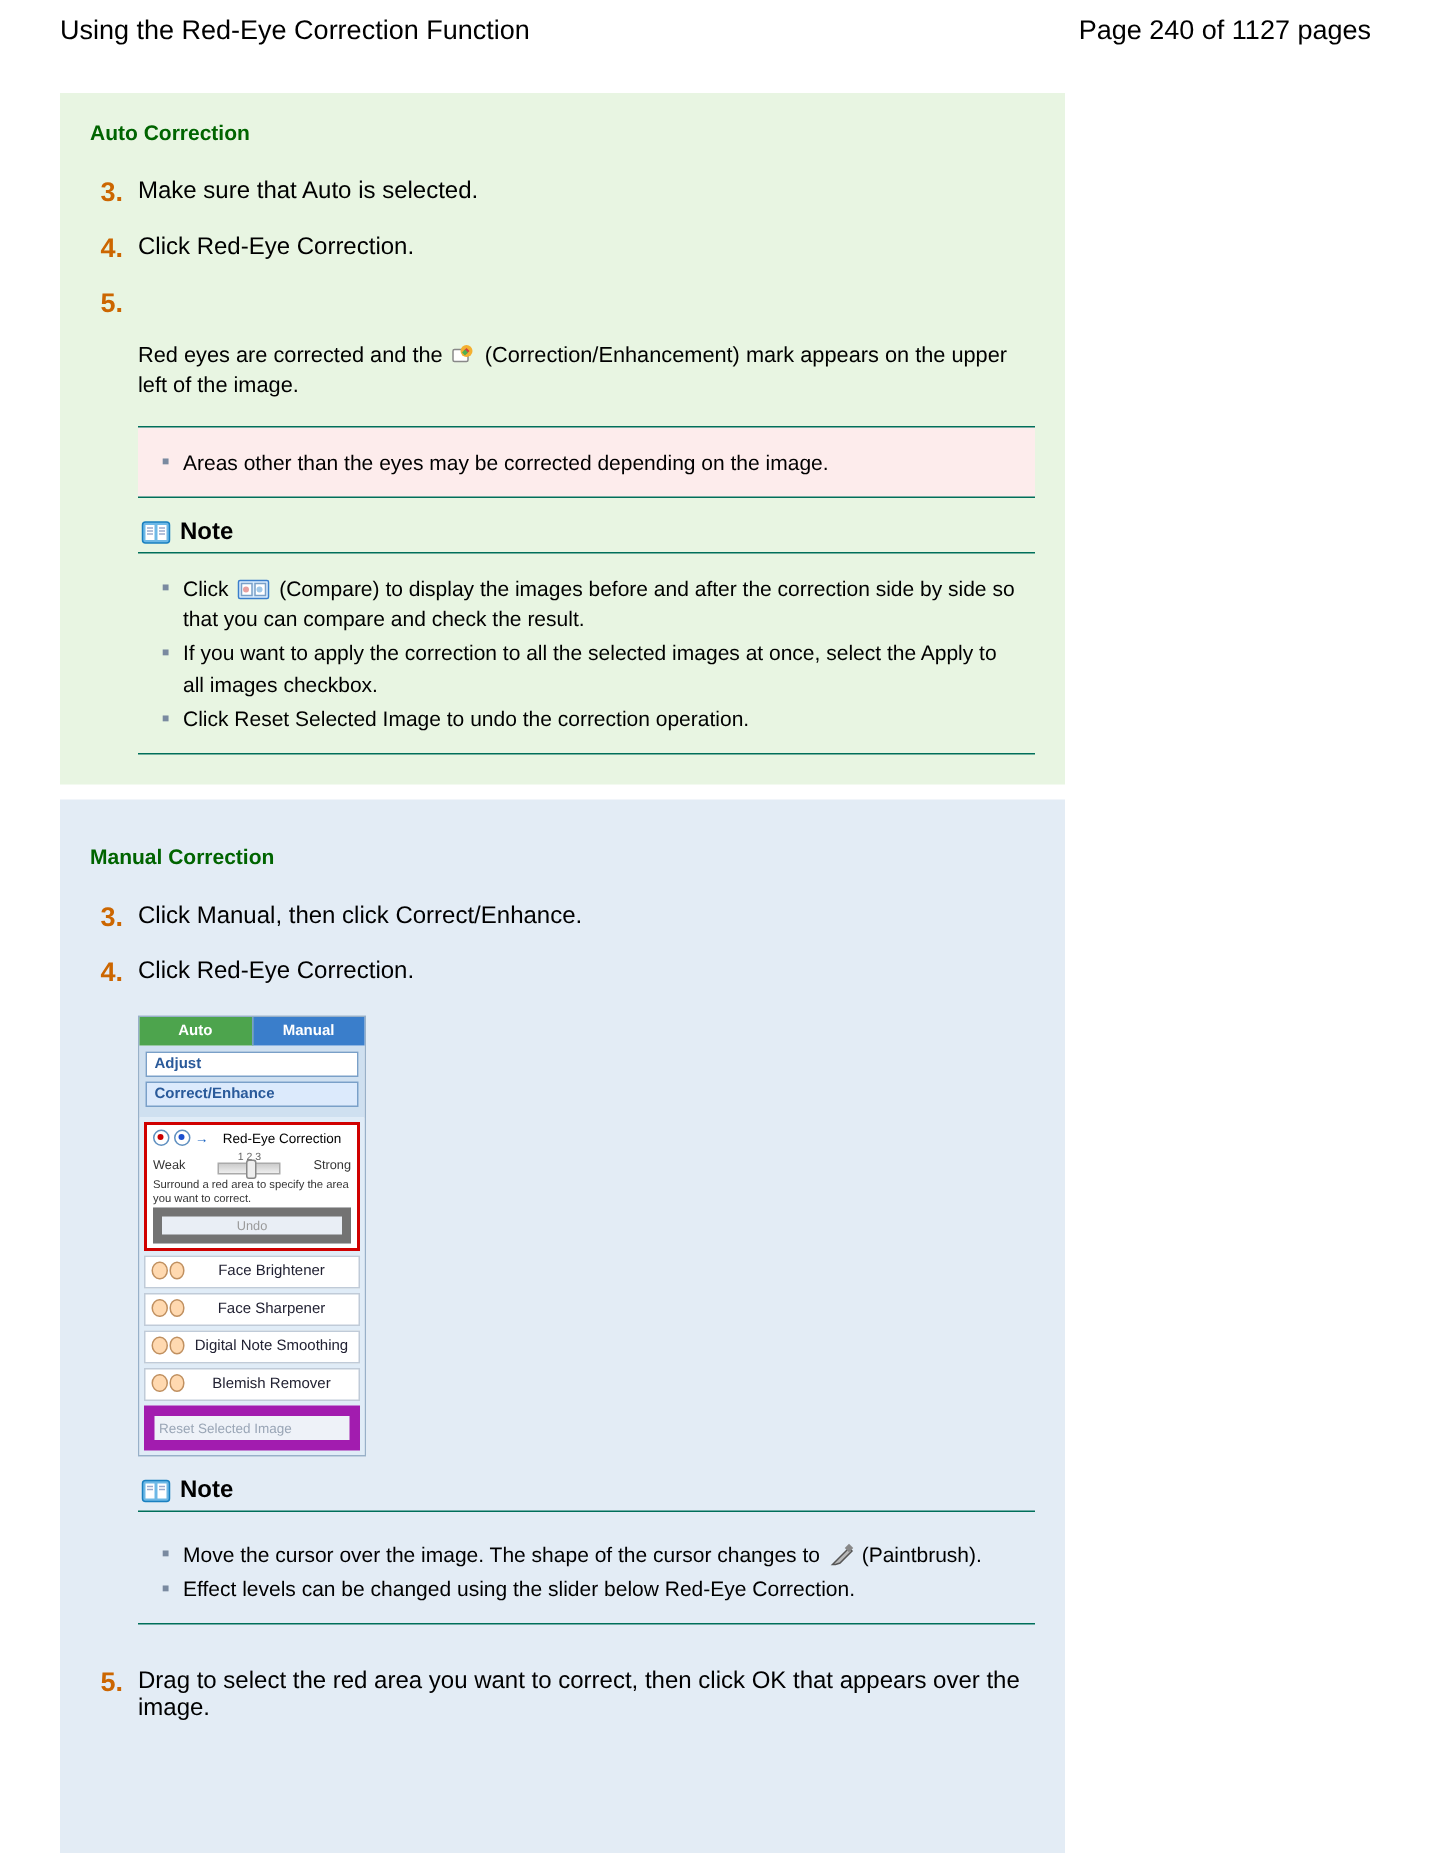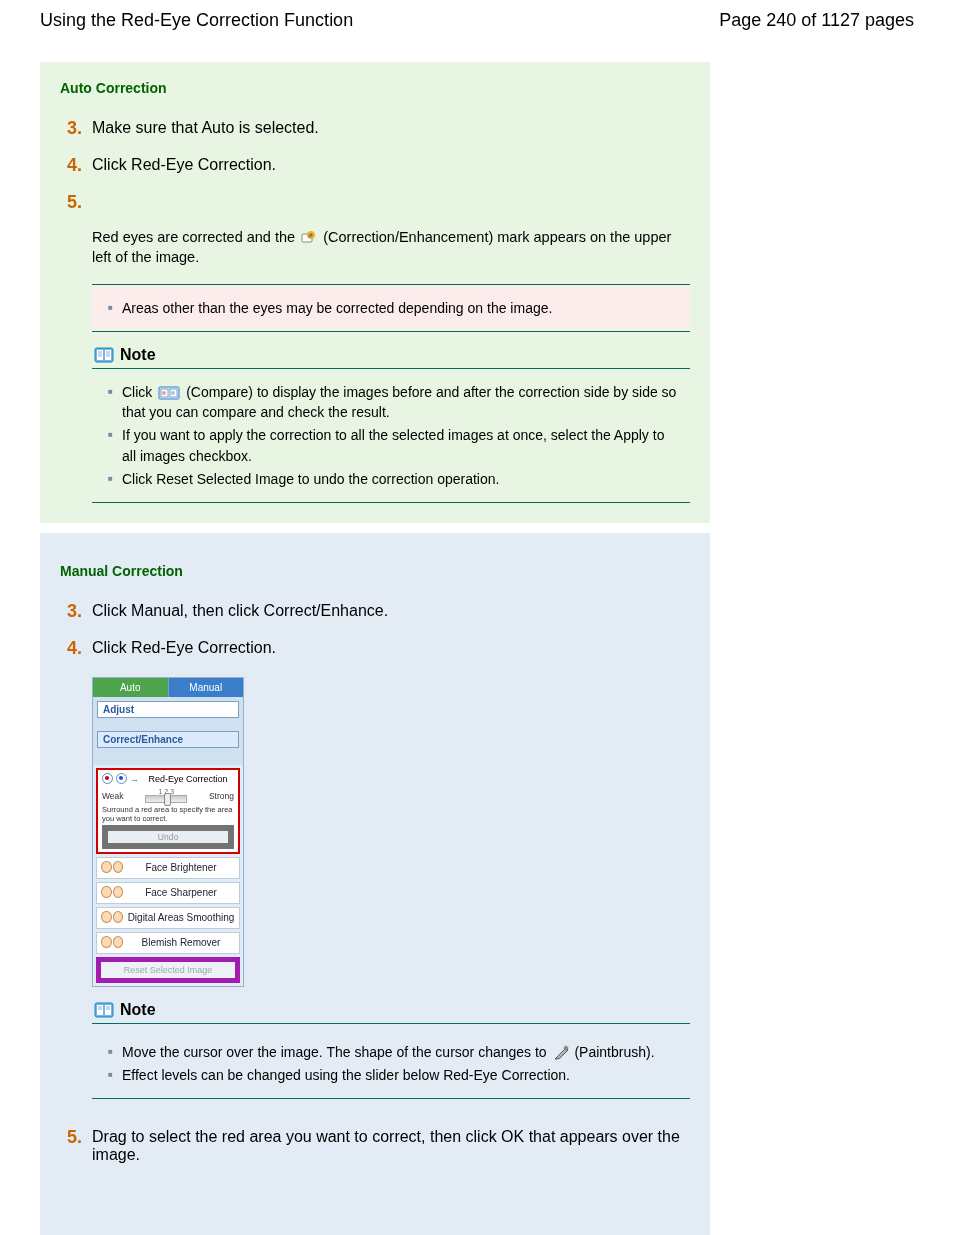--- a/index.html
+++ b/index.html
@@ -106,33 +106,33 @@
     background: #f4f8fc;
     border: 1px solid #98b0c8;
     font-family: Tahoma, Arial, sans-serif;
     font-size: 10px;
   }
   .panel-tabs { display: flex; }
   .panel-tab {
     flex: 1;
     text-align: center;
     padding: 4px 0;
-    font-weight: normal;
+    font-weight: bold;
   }
   .tab-auto { background: #4da44d; color: #fff; border-right:1px solid #7aa0c8; }
   .tab-manual { background: #3a7ecb; color: #fff; }
   .panel-subtabs {
     background:#cfe0f0;
     padding:4px;
   }
   .subtab {
     background:#fff;
     border:1px solid #7aa0c8;
     padding:2px 5px;
-    margin-bottom:13px;
+    margin-bottom:3px;
     color:#2a5a9a;
     font-weight:bold;
   }
   .subtab.sel { background:#dceafc; }
   .panel-inner {
     padding:3px;
     background:#e0ecf7;
   }
   .panel-row {
     background:#fff;
@@ -157,21 +157,21 @@
   .eye::after{content:"";position:absolute;left:2px;top:2px;width:4px;height:4px;border-radius:50%;background:#c00;}
   .eye.blue::after{background:#1a4fcf;}
   .redeye-head{display:flex;align-items:center;gap:3px; margin-bottom:4px;}
   .arrow{color:#1560c0;font-size:9px;}
   .slider-row{display:flex;align-items:center;justify-content:space-between;font-size:8.5px;margin-bottom:3px;color:#333;}
   .slider{width:40px;height:6px;background:linear-gradient(#ccc,#eee);border:1px solid #aaa;position:relative;}
   .slider::after{content:"";position:absolute;left:18px;top:-3px;width:5px;height:11px;background:#eee;border:1px solid #888;border-radius:2px;}
   .tick{font-size:7px;color:#666;}
   .hint{font-size:7.5px;color:#333;line-height:1.1;}
   .undo-btn{margin-top:2px;text-align:center;background:#e9eef5;border:6px solid #737373;color:#999;padding:1px;font-size:8.5px;}
-  .reset-row{margin-top:2px;text-align:center;background:#eef2f8;border:5px solid #a21caf;color:#9aa6b6;padding:3px;font-size:9px;}
+  .reset-row{margin-top:2px;background:#eef2f8;border:7px solid #a21caf;color:#9aa6b6;padding:3px;font-size:9px;}
 </style>
 </head>
 <body>
 
 <div class="page">
 
   <div class="topbar">
     <span>Using the Red-Eye Correction Function</span>
     <span>Page 240 of 1127 pages</span>
   </div>
@@ -311,21 +311,21 @@
               <span class="face"></span>
               <span class="face"></span>
             </span>
           <span class="lbl">Face Sharpener</span>
         </div>
         <div class="panel-row">
           <span class="faces">
               <span class="face"></span>
               <span class="face"></span>
             </span>
-          <span class="lbl">Digital Areas Smoothing</span>
+          <span class="lbl">Digital Note Smoothing</span>
         </div>
         <div class="panel-row">
           <span class="faces">
               <span class="face"></span>
               <span class="face"></span>
             </span>
           <span class="lbl">Blemish Remover</span>
         </div>
         <div class="reset-row">Reset Selected Image</div>
       </div>

